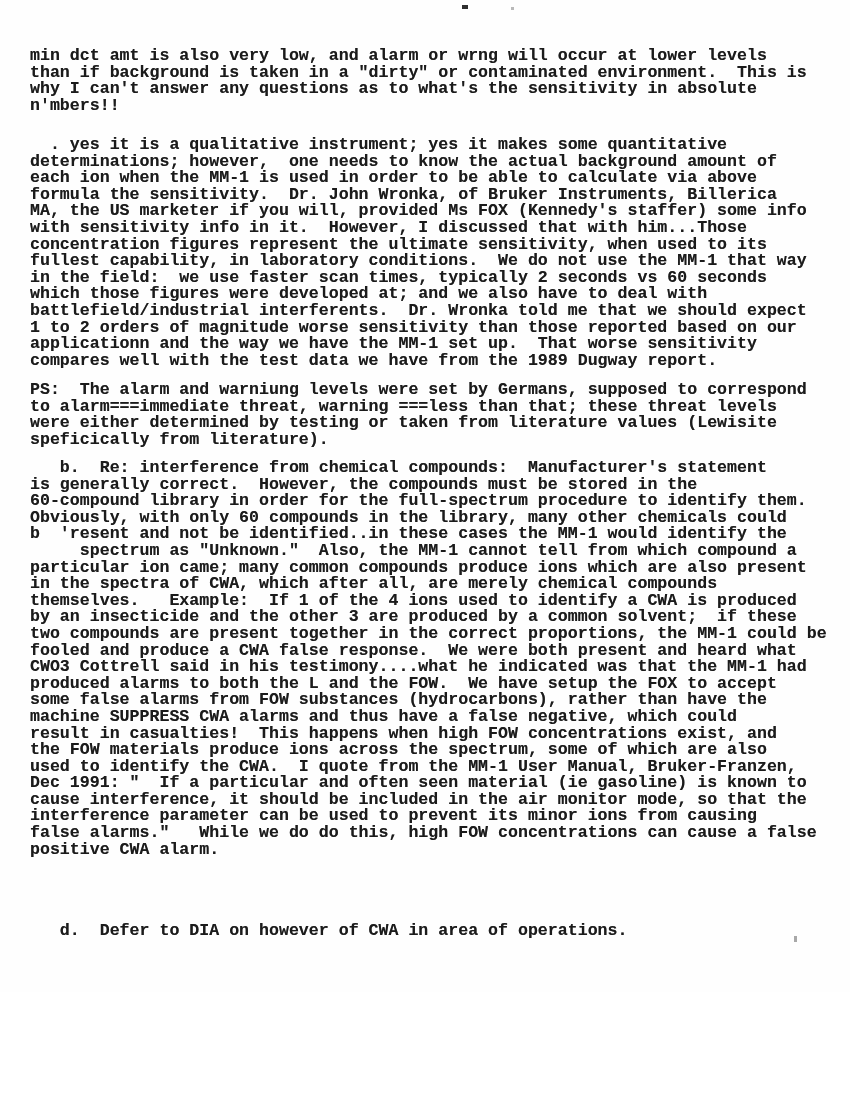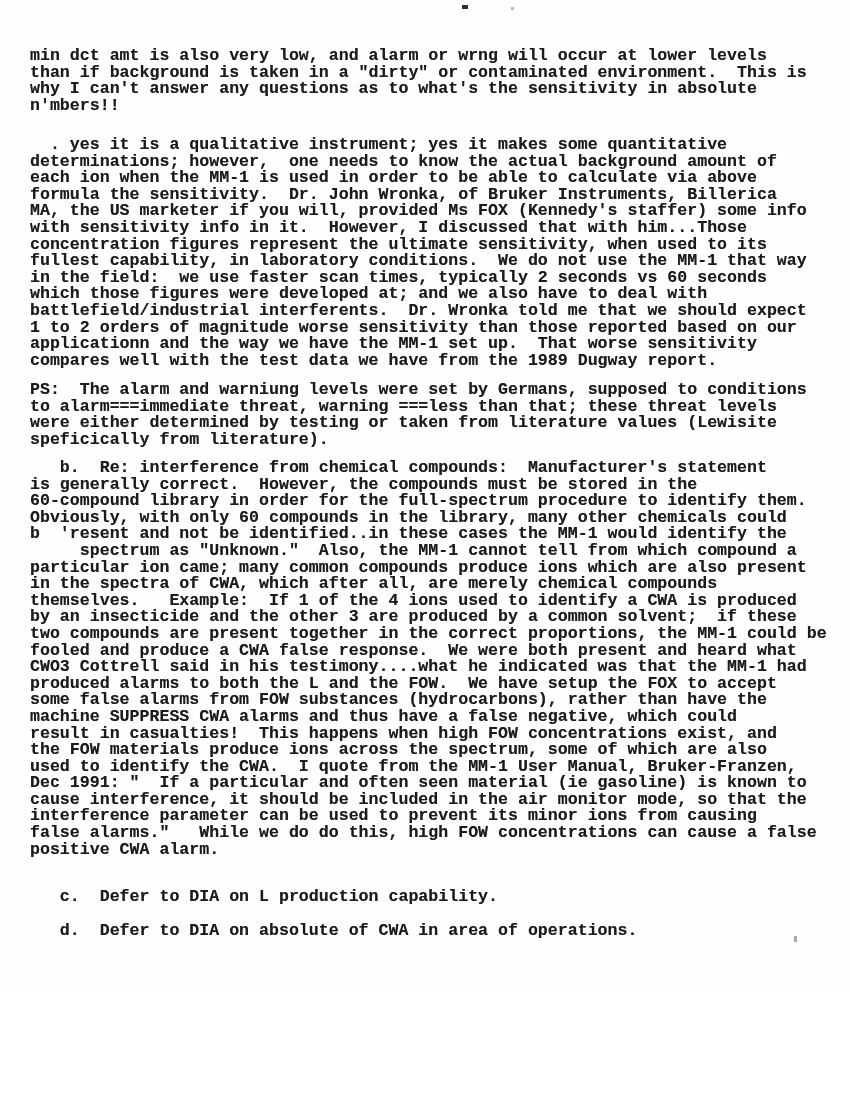--- a/index.html
+++ b/index.html
@@ -54,21 +54,21 @@
 with sensitivity info in it.  However, I discussed that with him...Those
 concentration figures represent the ultimate sensitivity, when used to its
 fullest capability, in laboratory conditions.  We do not use the MM-1 that way
 in the field:  we use faster scan times, typically 2 seconds vs 60 seconds
 which those figures were developed at; and we also have to deal with
 battlefield/industrial interferents.  Dr. Wronka told me that we should expect
 1 to 2 orders of magnitude worse sensitivity than those reported based on our
 applicationn and the way we have the MM-1 set up.  That worse sensitivity
 compares well with the test data we have from the 1989 Dugway report.</pre>
 
-  <pre class="para" style="top:382px">PS:  The alarm and warniung levels were set by Germans, supposed to conditions
+  <pre class="para" style="top:382px">PS:  The alarm and warniung levels were set by Germans, supposed to correspond
 to alarm===immediate threat, warning ===less than that; these threat levels
 were either determined by testing or taken from literature values (Lewisite
 speficically from literature).</pre>
 
   <pre class="para" style="top:460px">   b.  Re: interference from chemical compounds:  Manufacturer's statement
 is generally correct.  However, the compounds must be stored in the
 60-compound library in order for the full-spectrum procedure to identify them.
 Obviously, with only 60 compounds in the library, many other chemicals could
 b  'resent and not be identified..in these cases the MM-1 would identify the
      spectrum as "Unknown."  Also, the MM-1 cannot tell from which compound a
@@ -84,23 +84,22 @@
 machine SUPPRESS CWA alarms and thus have a false negative, which could
 result in casualties!  This happens when high FOW concentrations exist, and
 the FOW materials produce ions across the spectrum, some of which are also
 used to identify the CWA.  I quote from the MM-1 User Manual, Bruker-Franzen,
 Dec 1991: "  If a particular and often seen material (ie gasoline) is known to
 cause interference, it should be included in the air monitor mode, so that the
 interference parameter can be used to prevent its minor ions from causing
 false alarms."   While we do do this, high FOW concentrations can cause a false
 positive CWA alarm.</pre>
 
-  <pre class="para" style="top:889px">   c.  Defer to DIA on L production capability.</pre>
 
-  <pre class="para" style="top:923px">   d.  Defer to DIA on absolute of CWA in area of operations.</pre>
+  <pre class="para" style="top:923px">   d.  Defer to DIA on however of CWA in area of operations.</pre>
 
 
 
   <div class="bottom-line-main"></div>
   <div class="bottom-line-stub1"></div>
   <div class="bottom-line-stub2"></div>
   <div class="bottom-line-hair"></div>
   <div class="bottom-line-tick"></div>
 
 </div>

